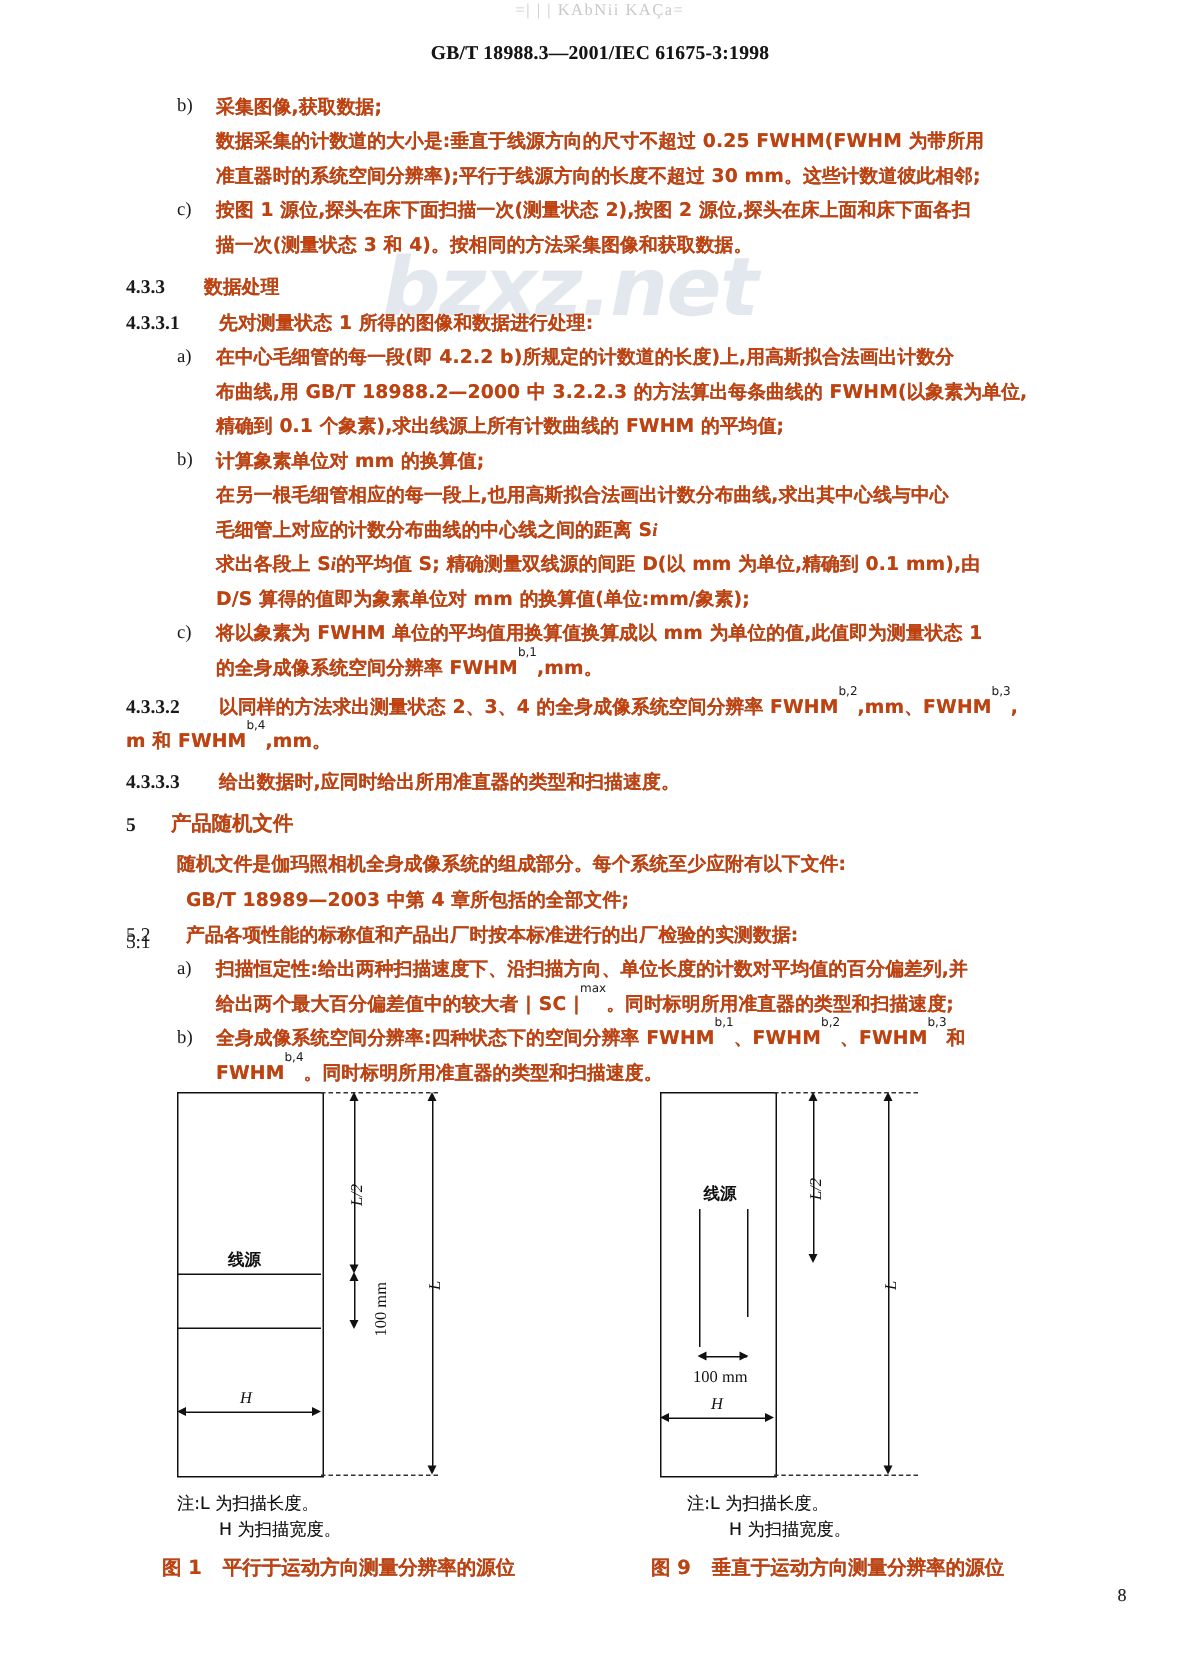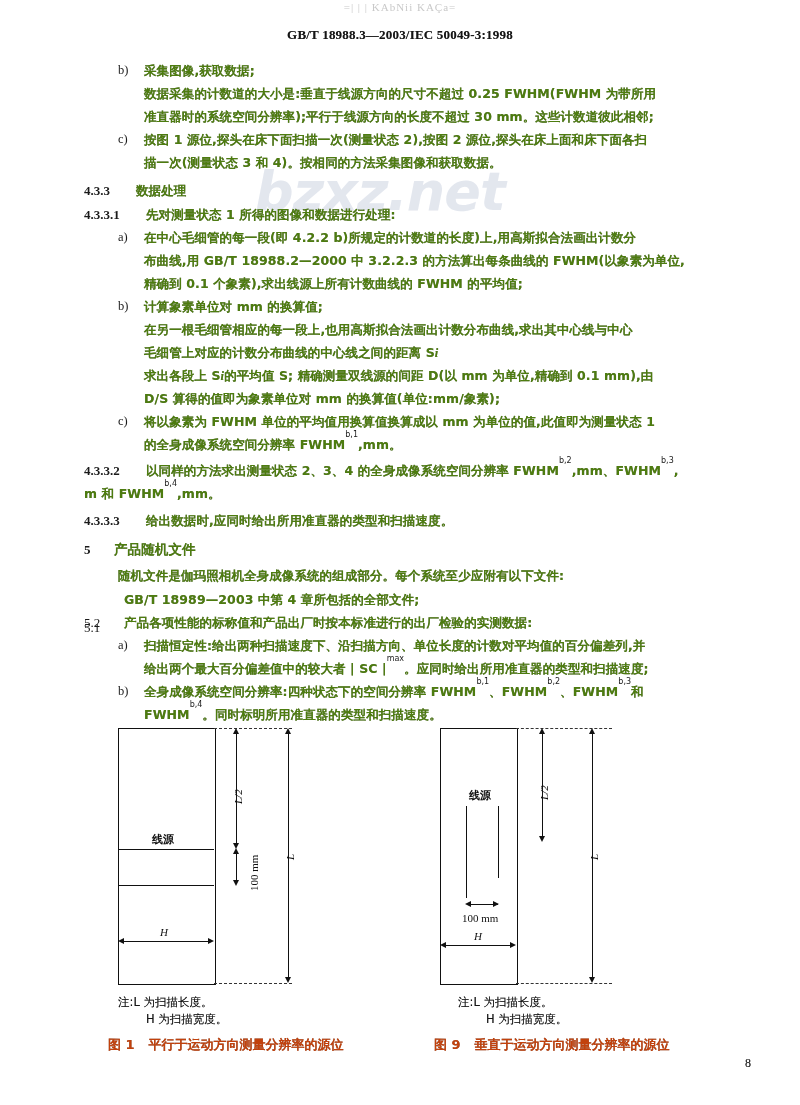--- a/index.html
+++ b/index.html
@@ -48,21 +48,21 @@
 
   
   .content{position:absolute;left:0;top:0;width:800px;z-index:2;}
 
   .row{position:absolute;display:flex;align-items:flex-start;}
   .t{
     font-size:12.5px;
     line-height:19px;
     letter-spacing:.1px;
     white-space:nowrap;
-    color:#4d7c0f;
+    color:#c2410c;
   }
   .b{font-weight:bold;}
   .marker{
     font-family:"Liberation Serif",serif;
     font-size:12.5px;line-height:19px;
     width:26px;flex:none;
   }
   .num{
     font-family:"Liberation Serif",serif;
     font-weight:bold;
@@ -134,21 +134,21 @@
     font-size:12px;color:#222;
   }
 </style>
 </head>
 <body>
 
 <div class="page">
 
   <div class="scan-artifact">=| | | KAbNii KAÇa=</div>
 
-  <div class="doc-header">GB/T 18988.3—2003/IEC 50049-3:1998</div>
+  <div class="doc-header">GB/T 18988.3—2001/IEC 61675-3:1998</div>
 
   <div class="watermark">bzxz.net</div>
 
   <div class="content">
 
     <div class="row" style="left:118px;top:61px;">
       <span class="marker">b)</span>
       <span class="t b">采集图像,获取数据;</span>
     </div>
     <div class="row" style="left:144px;top:84px;">
@@ -253,21 +253,21 @@
       <span class="t b">产品各项性能的标称值和产品出厂时按本标准进行的出厂检验的实测数据:</span>
     </div>
 
     <div class="row" style="left:118px;top:636px;">
       <span class="marker">a)</span>
       <span class="t b">扫描恒定性:给出两种扫描速度下、沿扫描方向、单位长度的计数对平均值的百分偏差列,并</span>
     </div>
     <div class="row" style="left:144px;top:659px;">
       <span class="t b">给出两个最大百分偏差值中的较大者 | SC |</span>
         <sub>max</sub>
-        <span class="t b">。应同时给出所用准直器的类型和扫描速度;</span>
+        <span class="t b">。同时标明所用准直器的类型和扫描速度;</span>
     </div>
 
     <div class="row" style="left:118px;top:682px;">
       <span class="marker">b)</span>
       <span class="t b">全身成像系统空间分辨率:四种状态下的空间分辨率 FWHM</span>
         <sub>b,1</sub>
         <span class="t b">、FWHM</span>
         <sub>b,2</sub>
         <span class="t b">、FWHM</span>
         <sub>b,3</sub>

